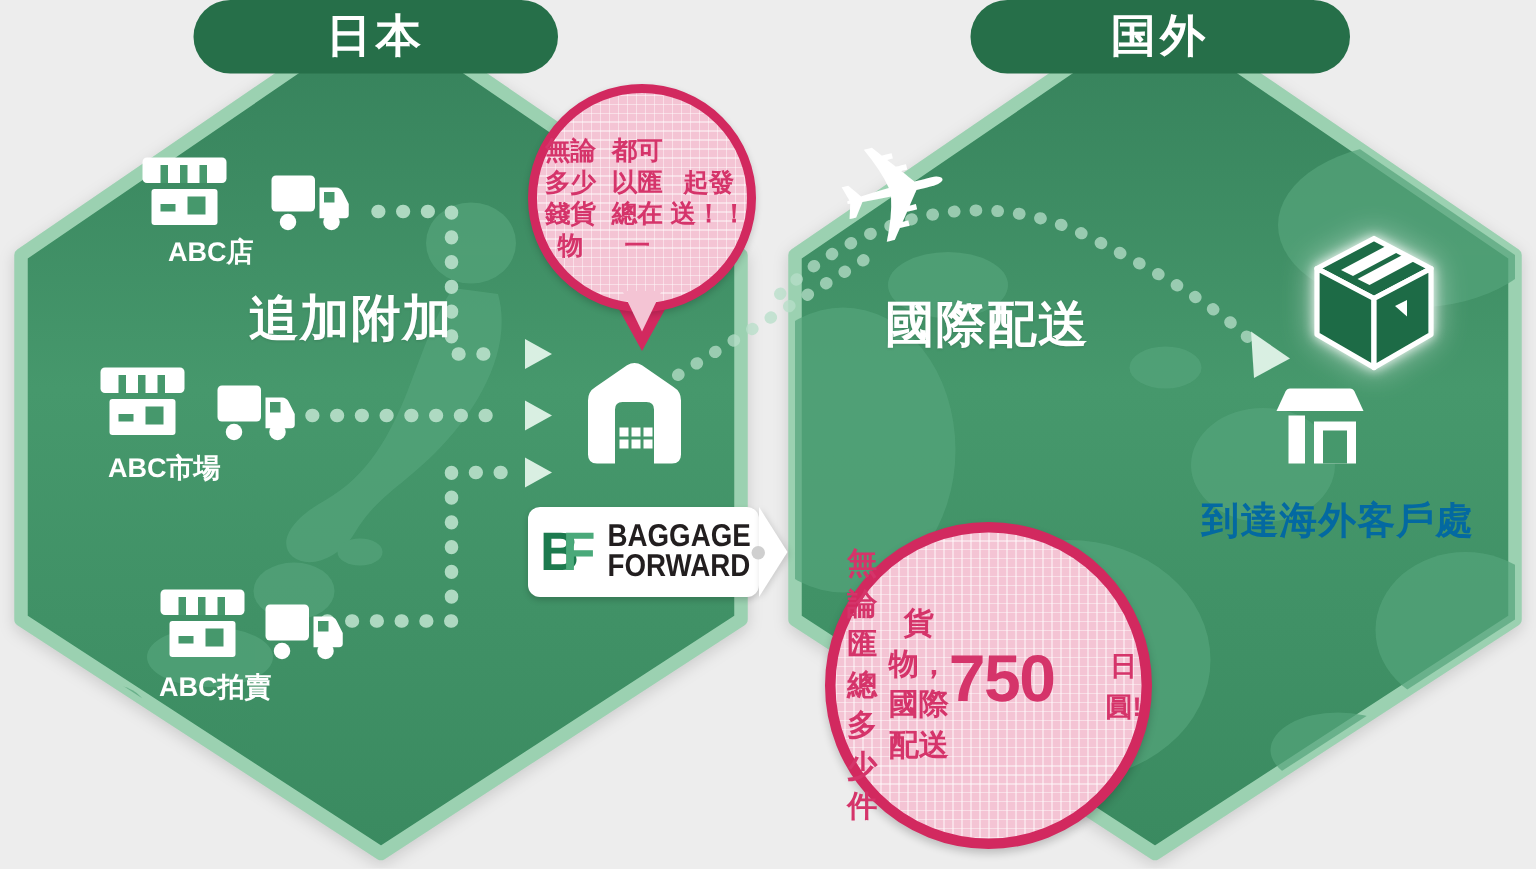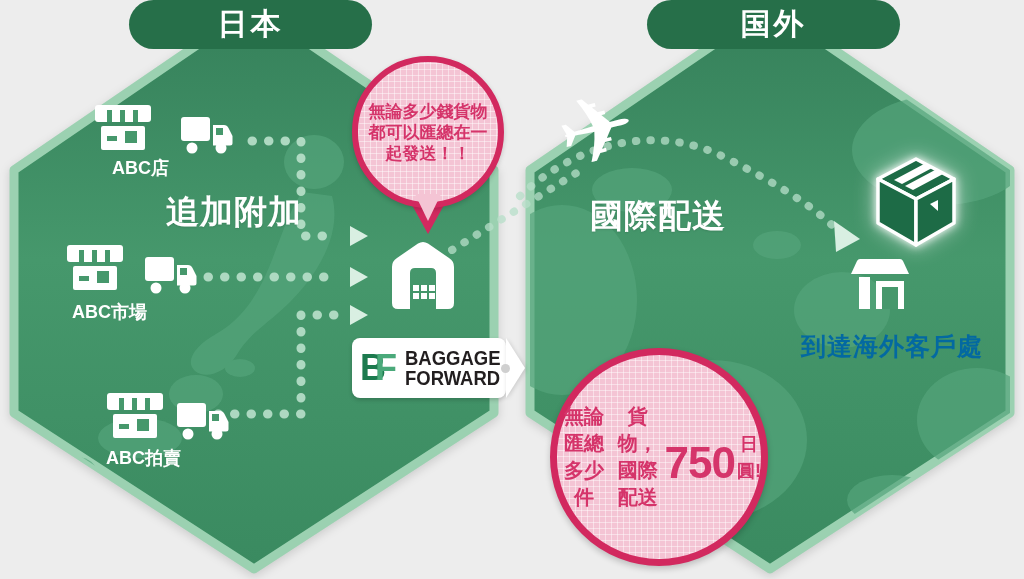--- a/index.html
+++ b/index.html
@@ -31,21 +31,21 @@
 
   
   .bubble{
     position:absolute;left:352px;top:56px;width:152px;height:152px;box-sizing:border-box;
     border:6px solid #d2295f;border-radius:50%;
     background:
       repeating-linear-gradient(0deg, rgba(255,255,255,.45) 0 1px, transparent 1px 6px),
       repeating-linear-gradient(90deg, rgba(255,255,255,.45) 0 1px, transparent 1px 6px),
       #f4c4d4;
     z-index:7;box-shadow:0 2px 5px rgba(0,0,0,.18);
-    display:flex;flex-direction:column;align-items:center;justify-content:center;
+    display:flex;flex-direction:row;align-items:center;justify-content:center;
     color:#d5346a;font-weight:bold;font-size:17px;line-height:21px;text-align:center;
   }
   .tail-outer{position:absolute;left:407px;top:196px;width:0;height:0;
     border-left:21px solid transparent;border-right:21px solid transparent;
     border-top:38px solid #d2295f;z-index:6;}
   .tail-inner{position:absolute;left:415px;top:194px;width:0;height:0;
     border-left:13px solid transparent;border-right:13px solid transparent;
     border-top:27px solid #f4c4d4;z-index:8;}
 
   
@@ -53,21 +53,21 @@
     position:absolute;left:550px;top:348px;width:218px;height:218px;box-sizing:border-box;
     border:7px solid #d2295f;border-radius:50%;
     background:
       repeating-linear-gradient(0deg, rgba(255,255,255,.45) 0 1px, transparent 1px 6px),
       repeating-linear-gradient(90deg, rgba(255,255,255,.45) 0 1px, transparent 1px 6px),
       #f4c4d4;
     z-index:7;box-shadow:0 3px 6px rgba(0,0,0,.2);
     display:flex;align-items:center;justify-content:center;
     color:#d5346a;font-weight:bold;font-size:20px;line-height:27px;text-align:center;
   }
-  .promo .price-row{display:flex;align-items:flex-end;margin-top:2px;}
+  .promo .price-row{display:flex;align-items:flex-start;margin-top:2px;gap:32px;}
   .promo .price{font-size:44px;line-height:44px;letter-spacing:-1px;}
   .promo .price-suffix{font-size:18px;margin-left:2px;}
 
   
   .tag{
     position:absolute;left:352px;top:338px;width:154px;height:60px;background:#fff;
     border-radius:8px;z-index:7;display:flex;align-items:center;
     box-shadow:0 2px 4px rgba(0,0,0,.18);
   }
   .tag-point{position:absolute;left:506px;top:338px;width:0;height:0;

